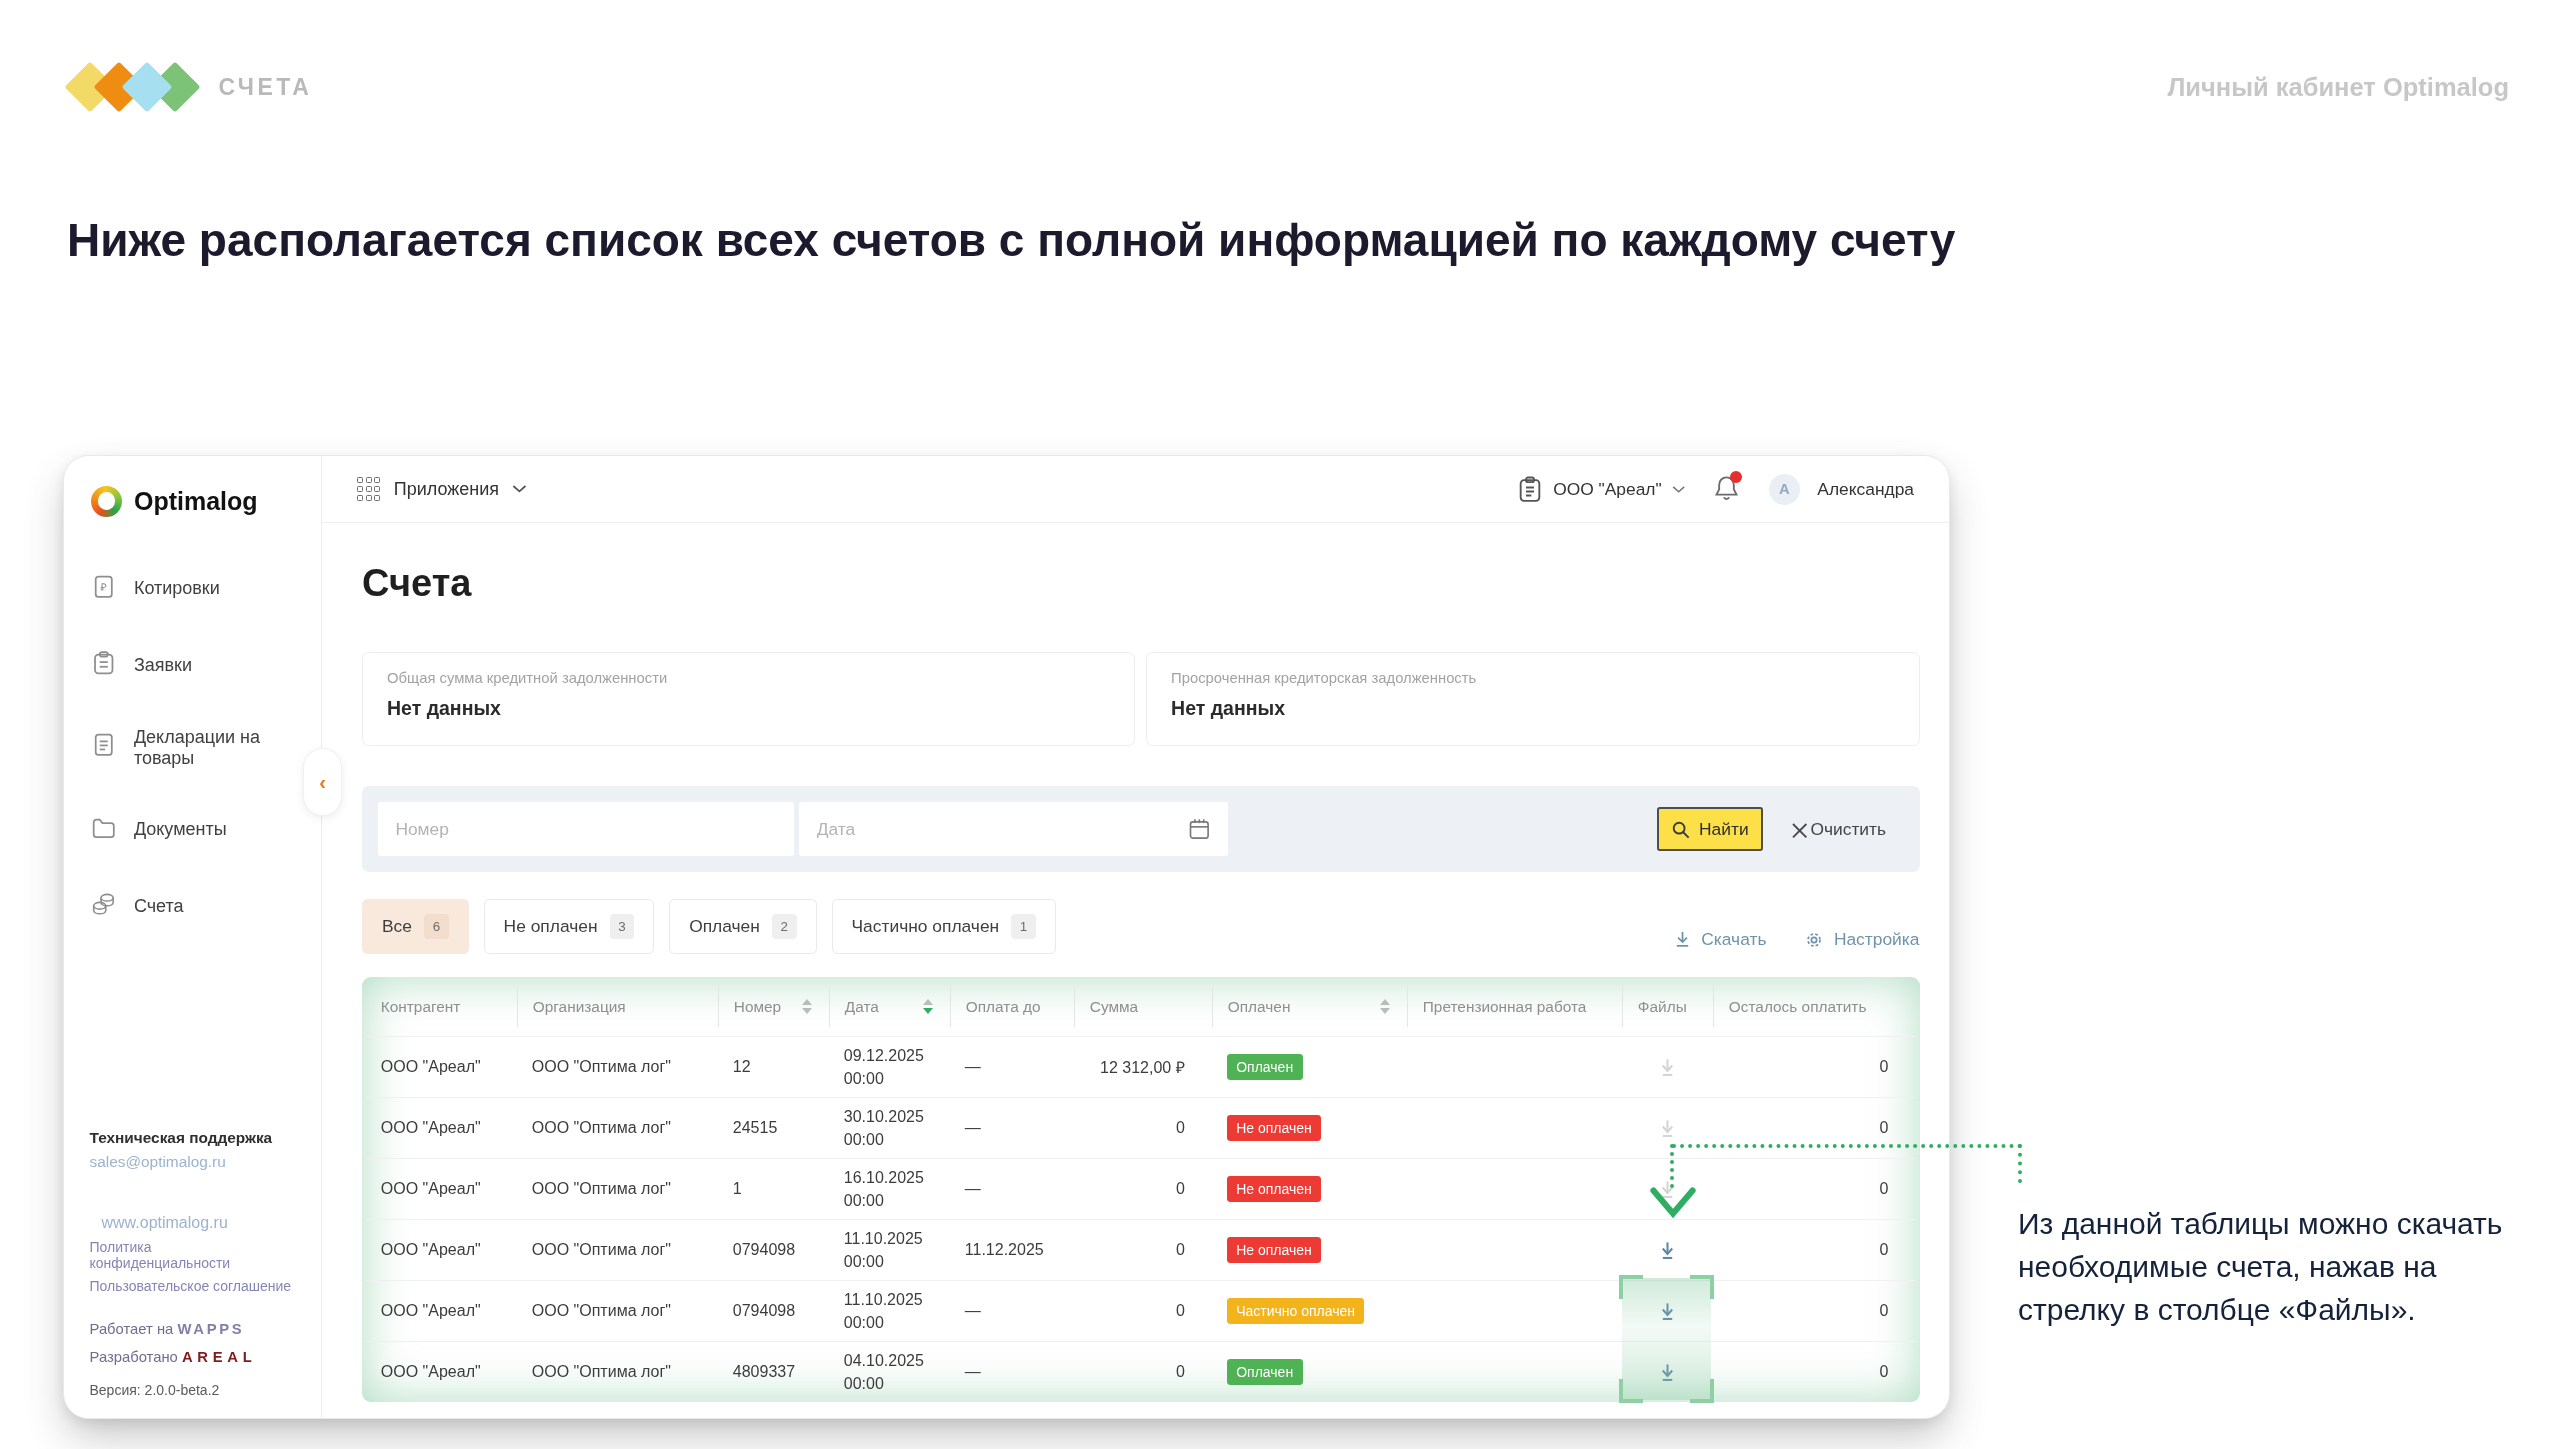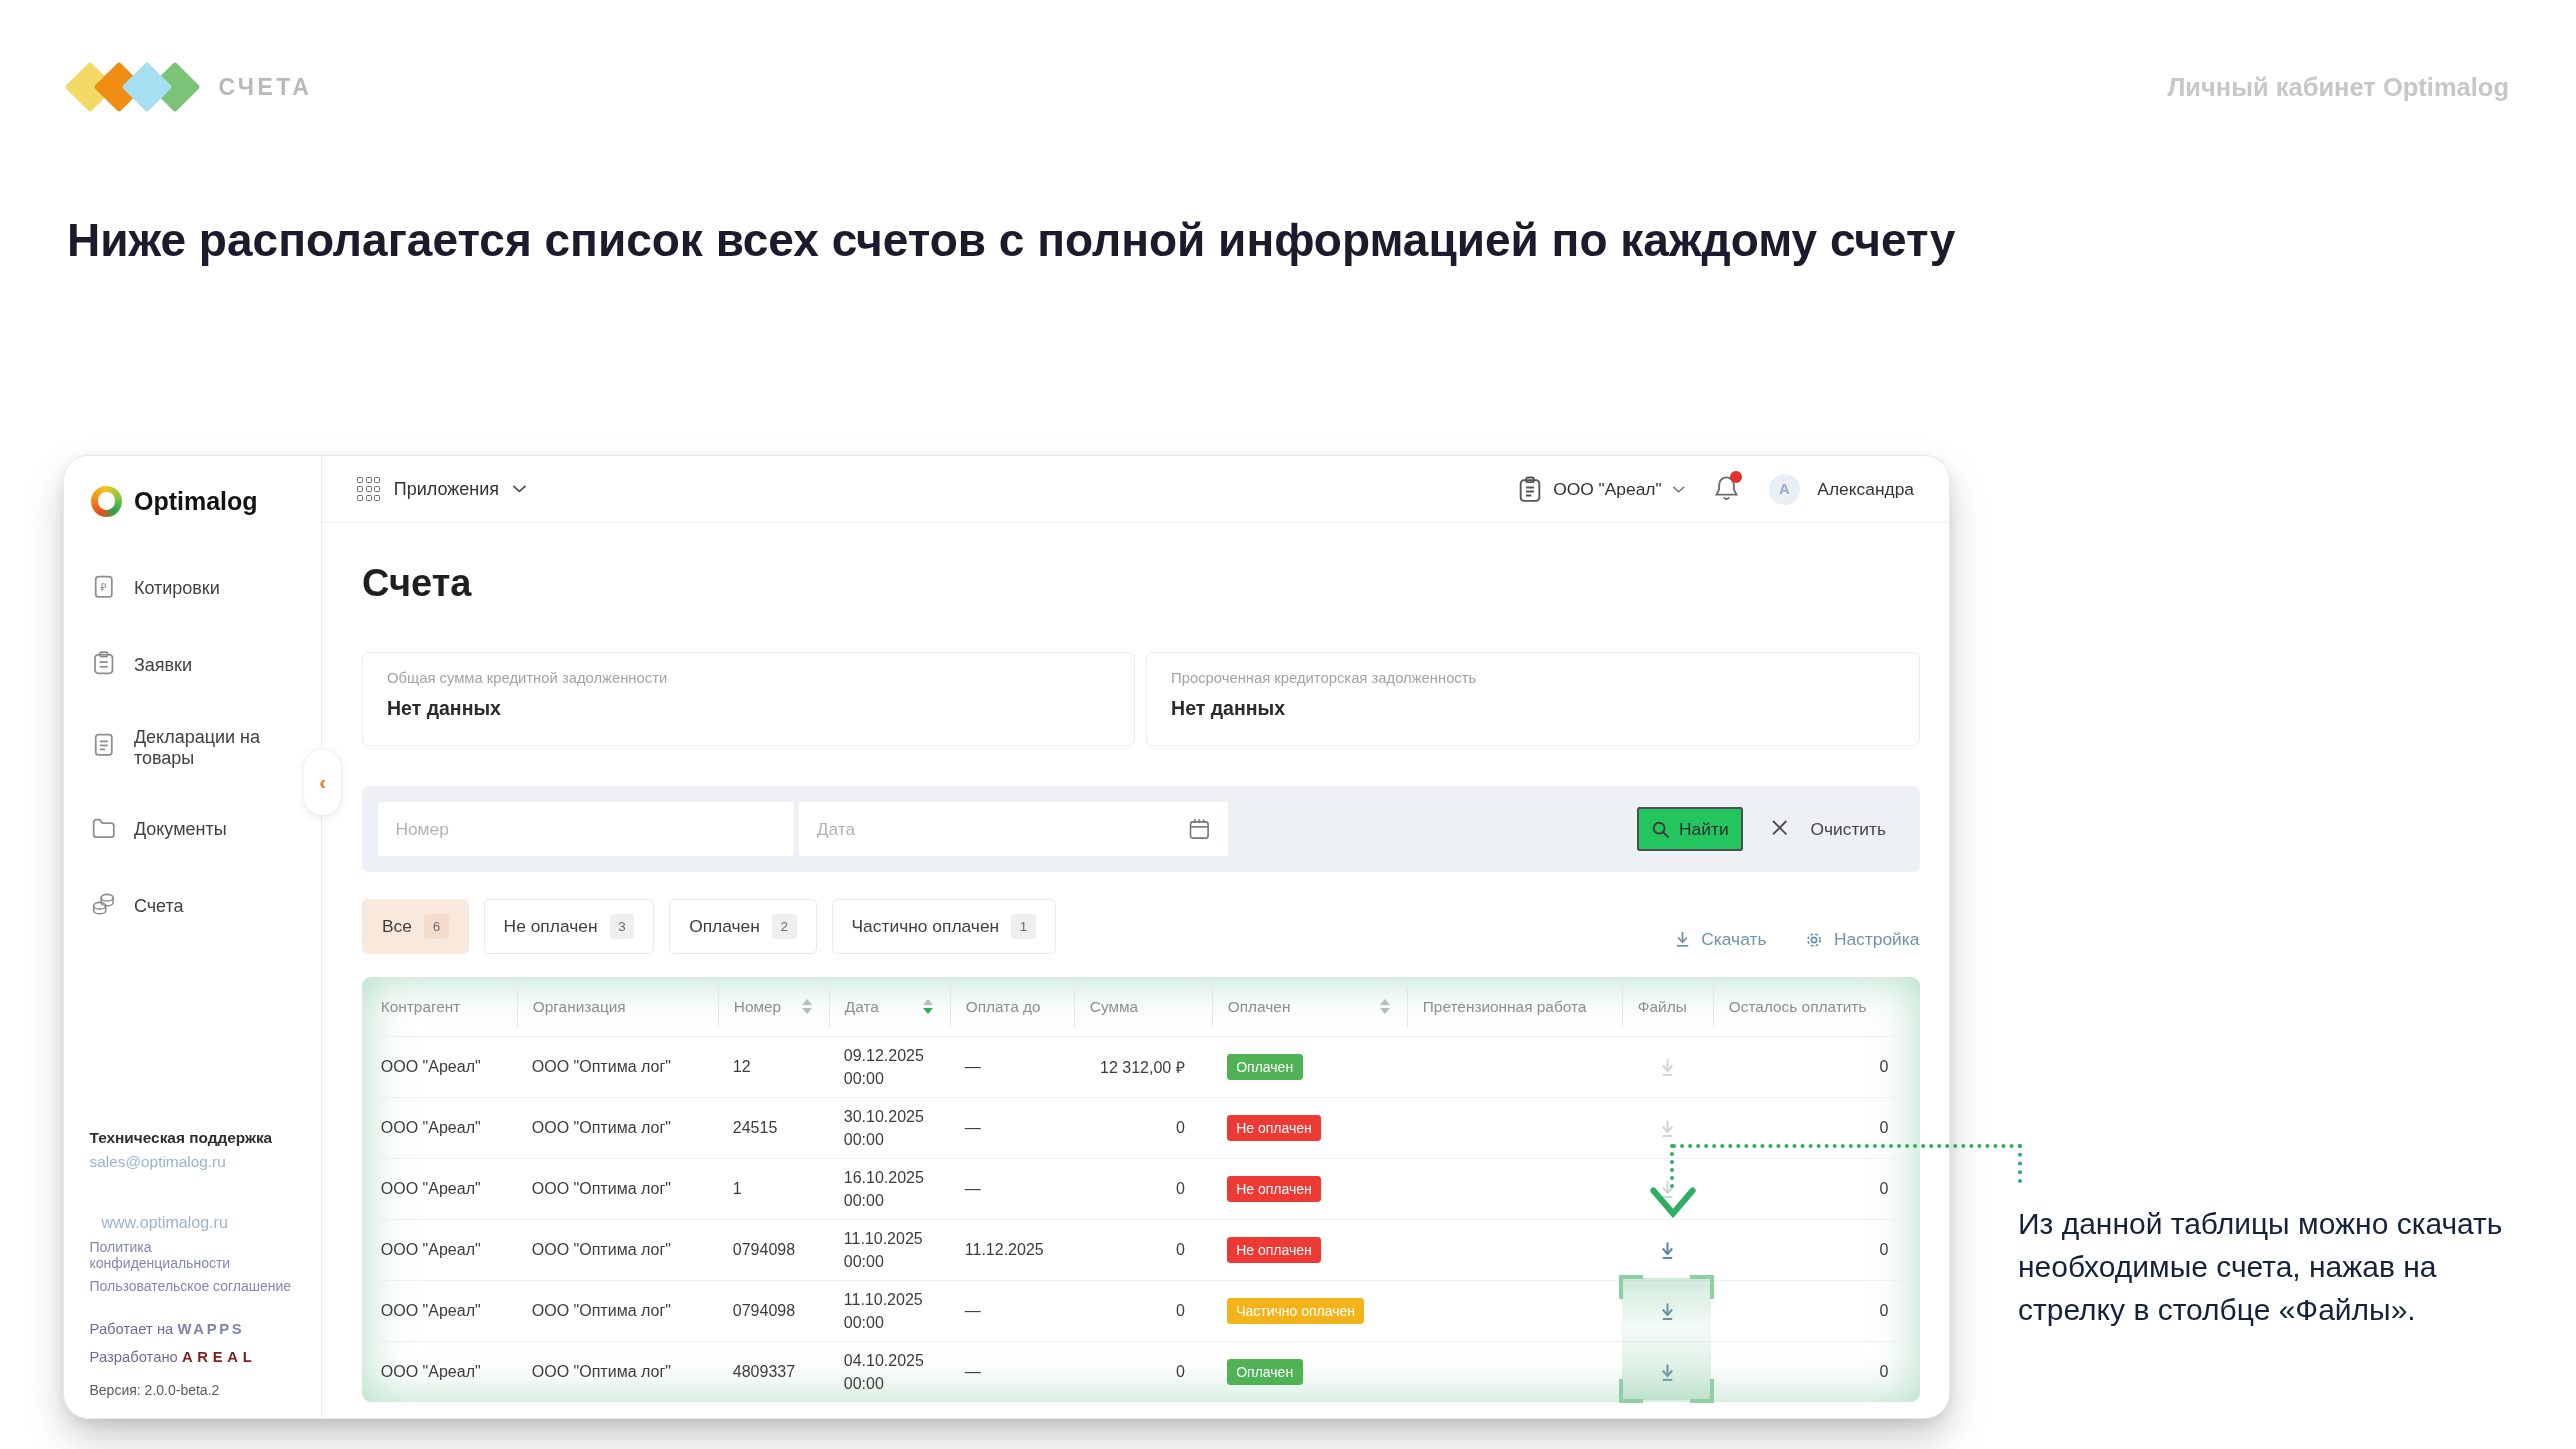--- a/index.html
+++ b/index.html
@@ -84,24 +84,24 @@
   .card-value { font-size:19.5px; font-weight:700; color:#2b2b2b; margin-top:10.7px; }
 
   .search-panel { margin-top:40px; height:86px; background:#edf1f5; border-radius:6.7px;
     display:flex; align-items:center; padding:0 16px; gap:5.4px; }
   .inp { height:54px; background:#fff; border-radius:2.7px; display:flex; align-items:center; padding:0 17.4px; }
   .inp input { border:none; outline:none; font-size:17.4px; color:#444; width:100%;
     font-family:"Liberation Sans", sans-serif; background:transparent; }
   .inp input::placeholder { color:#b3b3b3; }
   .inp-number { width:416px; }
   .inp-date { width:429px; justify-content:space-between; }
-  .btn-find { margin-left:auto; width:106px; height:44px; background:#22c55e; border:2px solid #4e4e4e;
+  .btn-find { margin-left:auto; width:106px; height:44px; background:#fde047; border:2px solid #4e4e4e;
     border-radius:2.7px; display:flex; align-items:center; justify-content:center; gap:9.4px;
     font-size:17.4px; color:#2e2e2e; cursor:pointer; }
-  .btn-clear { display:flex; align-items:flex-start; gap:22px; font-size:17.4px; color:#454545;
+  .btn-clear { display:flex; align-items:flex-end; gap:2px; font-size:17.4px; color:#454545;
     margin:0 17.4px 0 23px; cursor:pointer; }
 
   .chips-row { margin-top:27px; display:flex; align-items:flex-end; }
   .chips { display:flex; gap:14.8px; }
   .chip { height:55px; background:#fff; border:1.3px solid #e9e9e9; border-radius:5.4px;
     display:flex; align-items:center; padding:0 19px; gap:12px; font-size:17.4px; color:#3f3f3f; cursor:pointer; }
   .chip .cnt { background:#efefef; border-radius:4px; padding:4.7px 8.7px; font-size:13.4px; color:#6d6d6d; }
   .chip.active { background:#f9e8dc; border-color:#f9e8dc; }
   .chip.active .cnt { background:#f3ddcd; }
   .table-actions { margin-left:auto; display:flex; gap:38px; align-items:center; padding-bottom:4px; }

